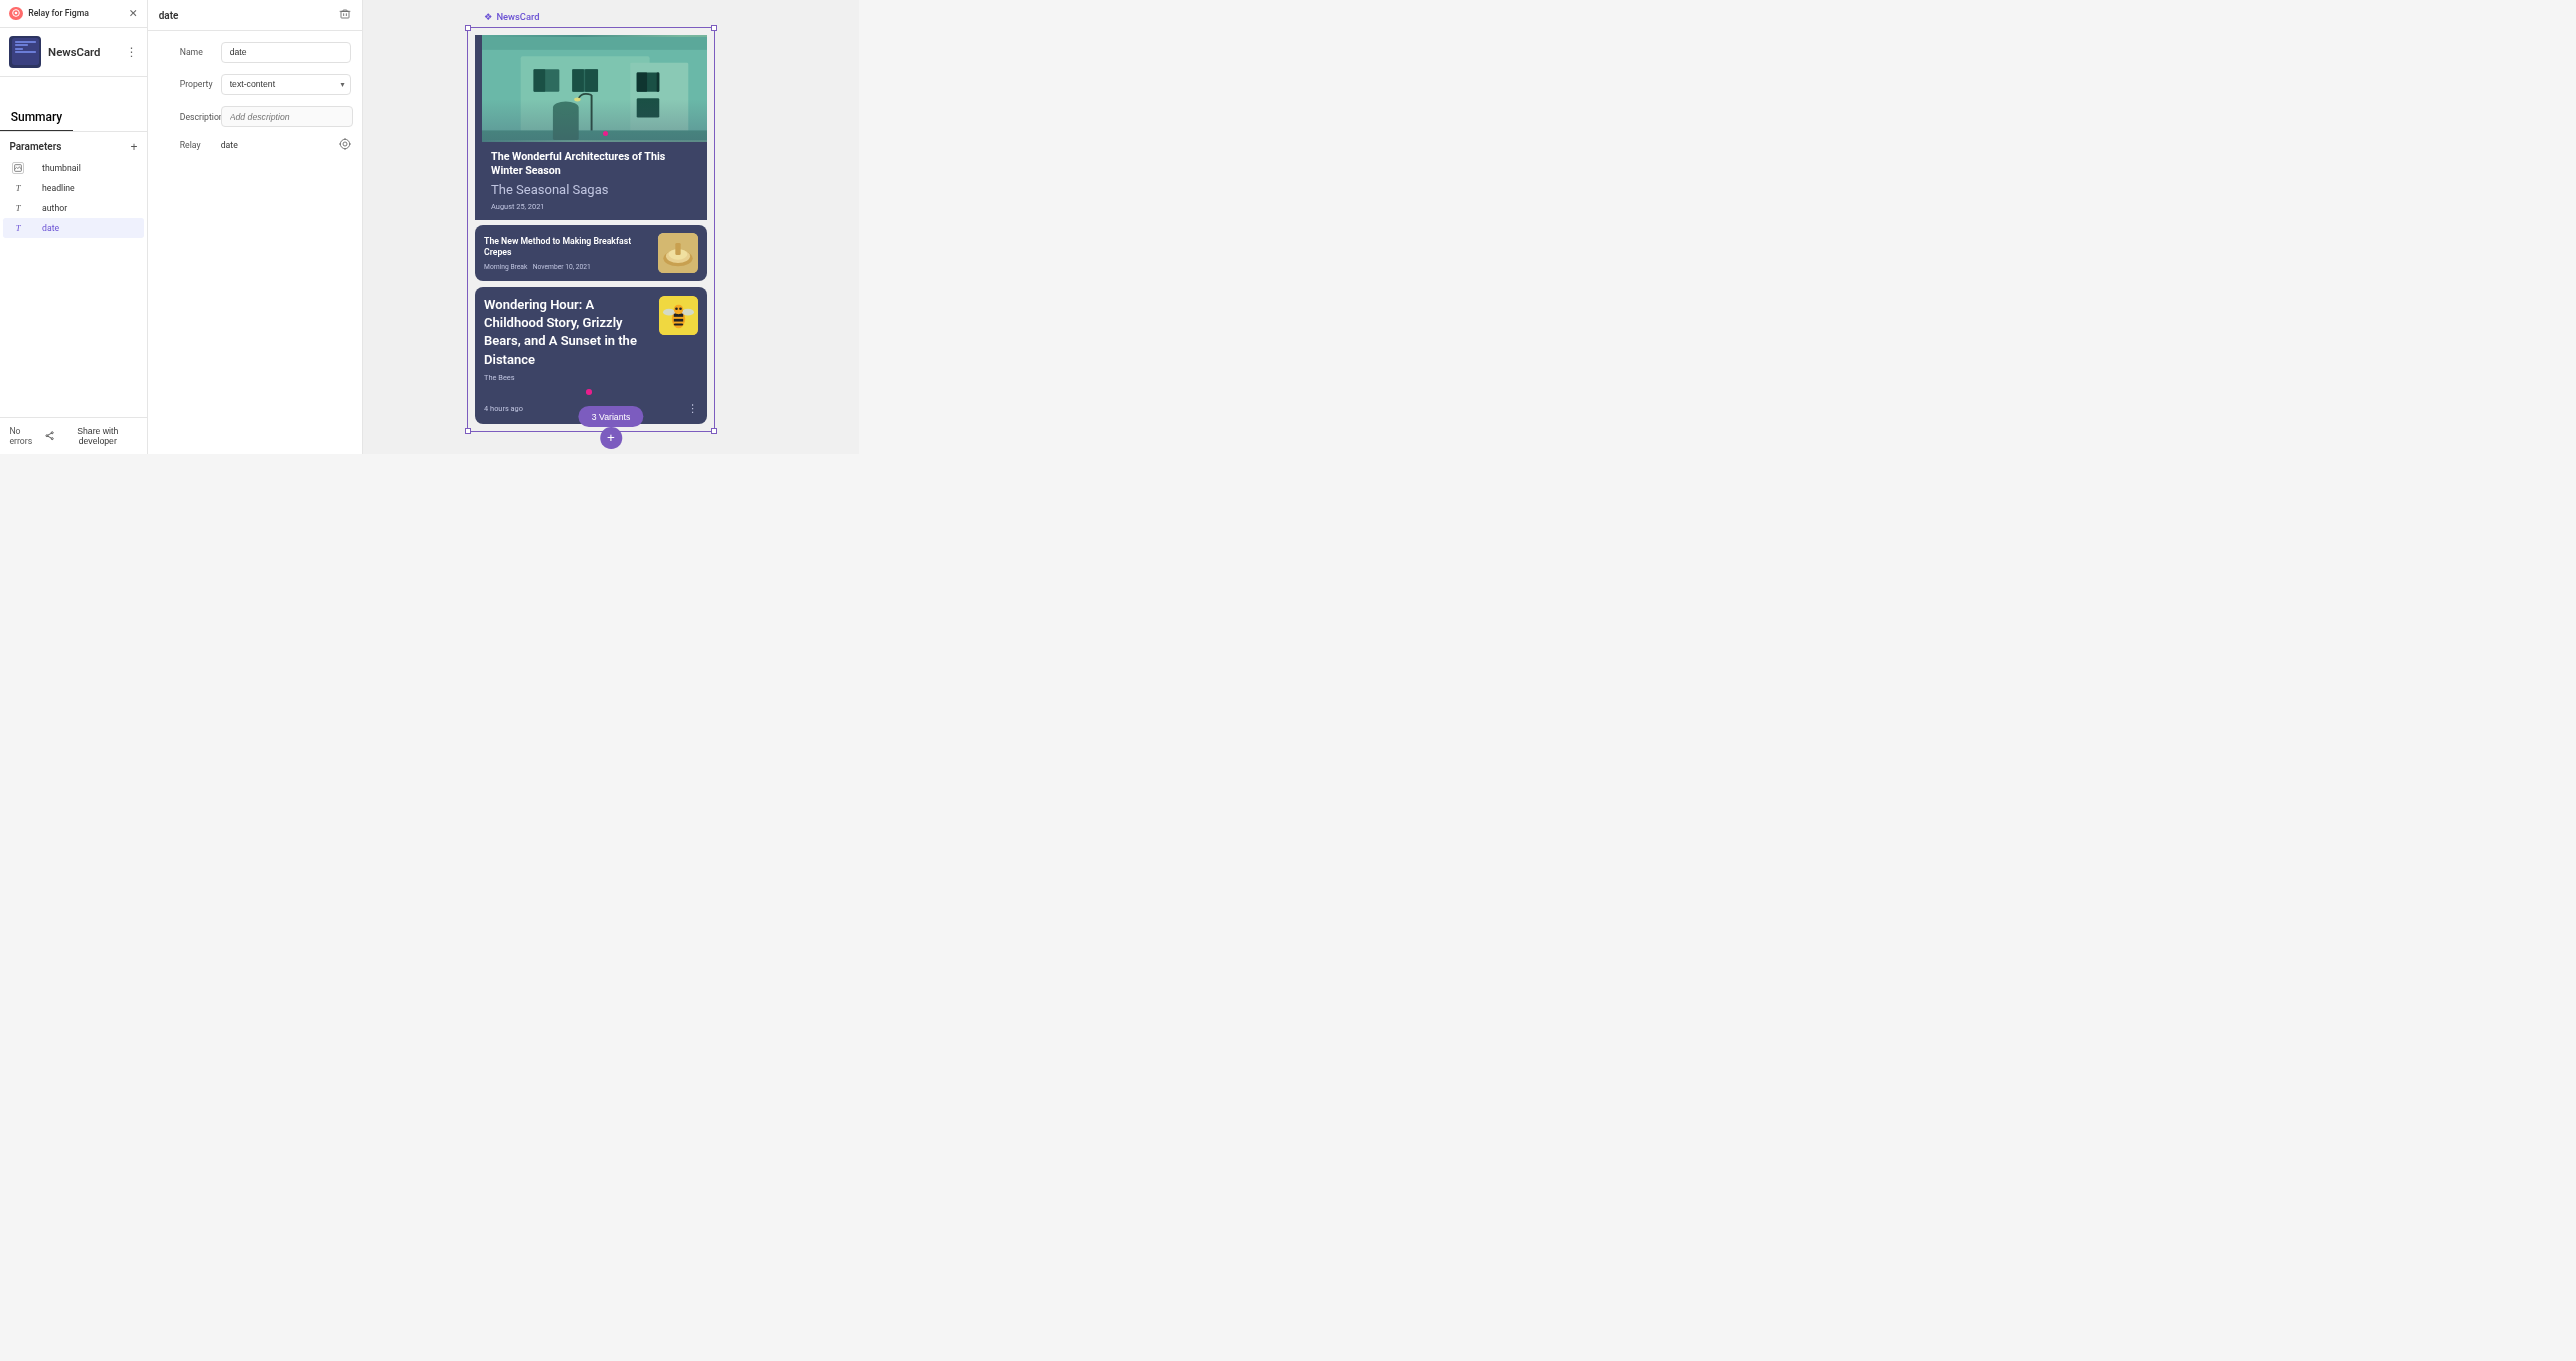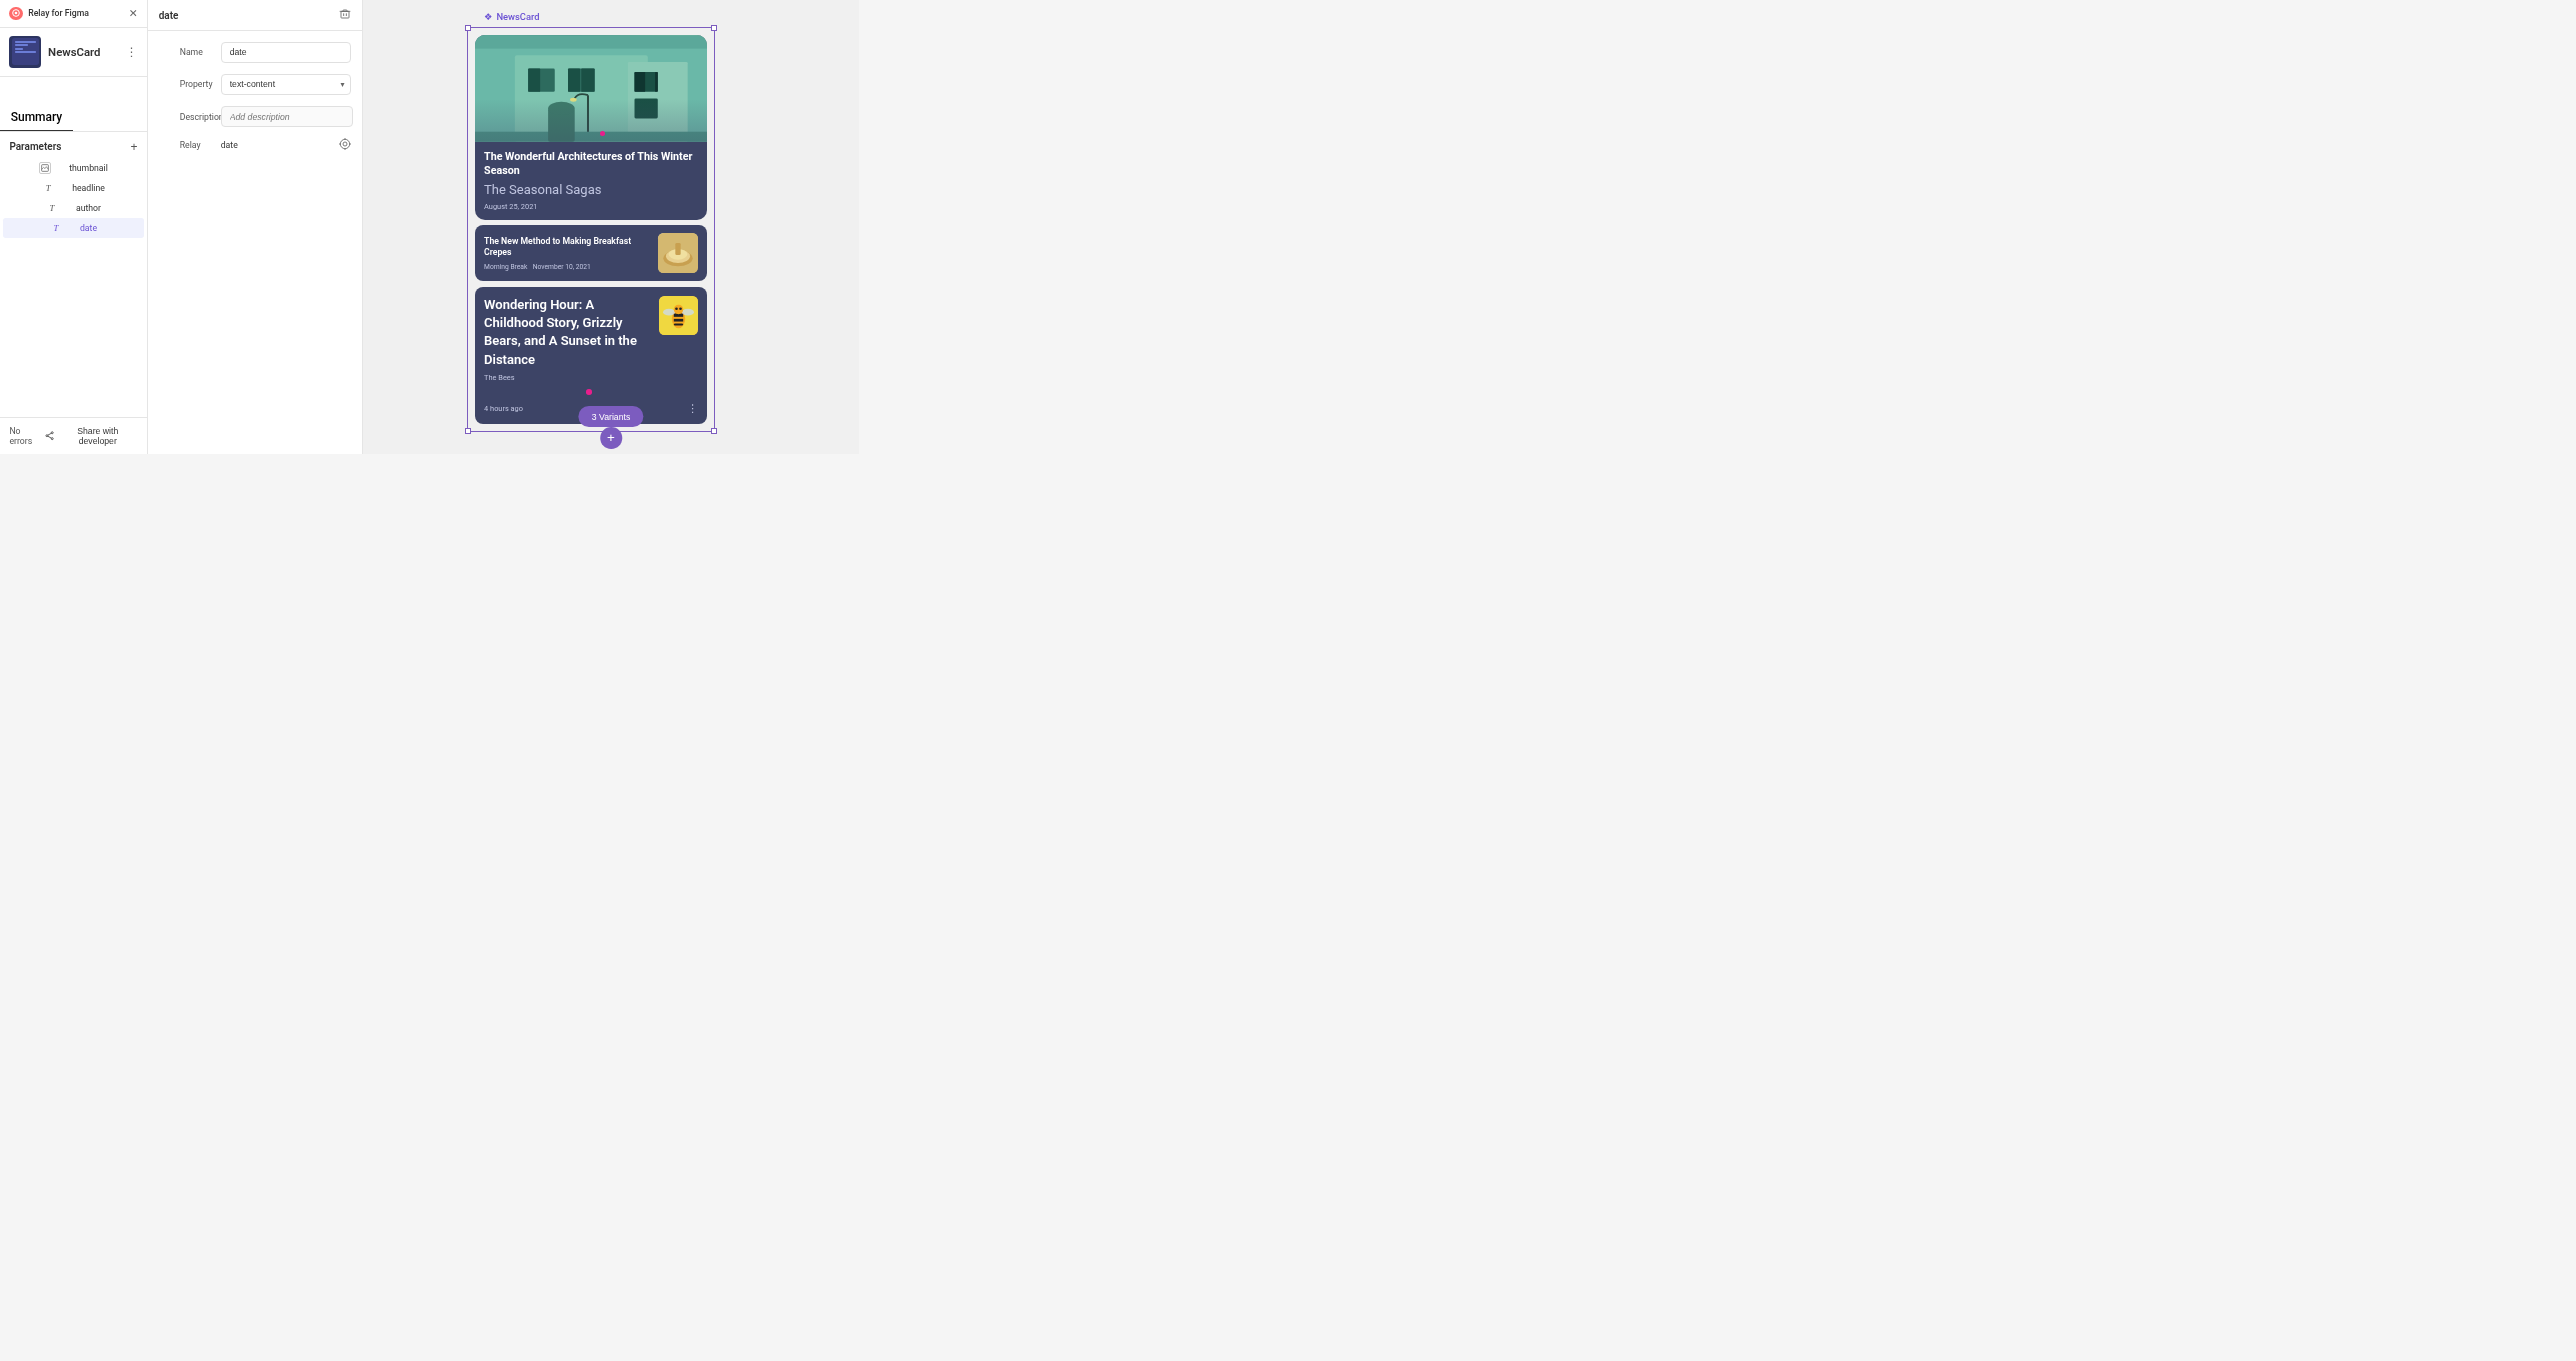--- a/index.html
+++ b/index.html
@@ -164,21 +164,20 @@
     }
 
     .param-item {
       display: flex;
       align-items: center;
       padding: 4px 9.4px;
       gap: 18px;
       cursor: pointer;
       border-radius: 2.7px;
       margin: 0 2.7px;
-      justify-content: center;
     }
     .param-item.active { background: #eff1fd; }
 
     .param-icon {
       width: 12px;
       height: 12px;
       display: flex;
       align-items: center;
       justify-content: center;
       font-size: 7.4px;
@@ -408,23 +407,24 @@
     .news-card-container {
       background: transparent;
       display: flex;
       flex-direction: column;
       gap: 5.4px;
     }
 
     
     .featured-article {
       background: #3d4466;
-      border-radius: 10px;
+      border-radius: 0;
       overflow: hidden;
       position: relative;
+      padding-left: 7px;
     }
 
     .featured-image {
       width: 100%;
       height: 107px;
       background: linear-gradient(135deg, #5ba89a 0%, #4a9088 30%, #7ab8a0 60%, #6aaa95 100%);
       position: relative;
       overflow: hidden;
     }
 

